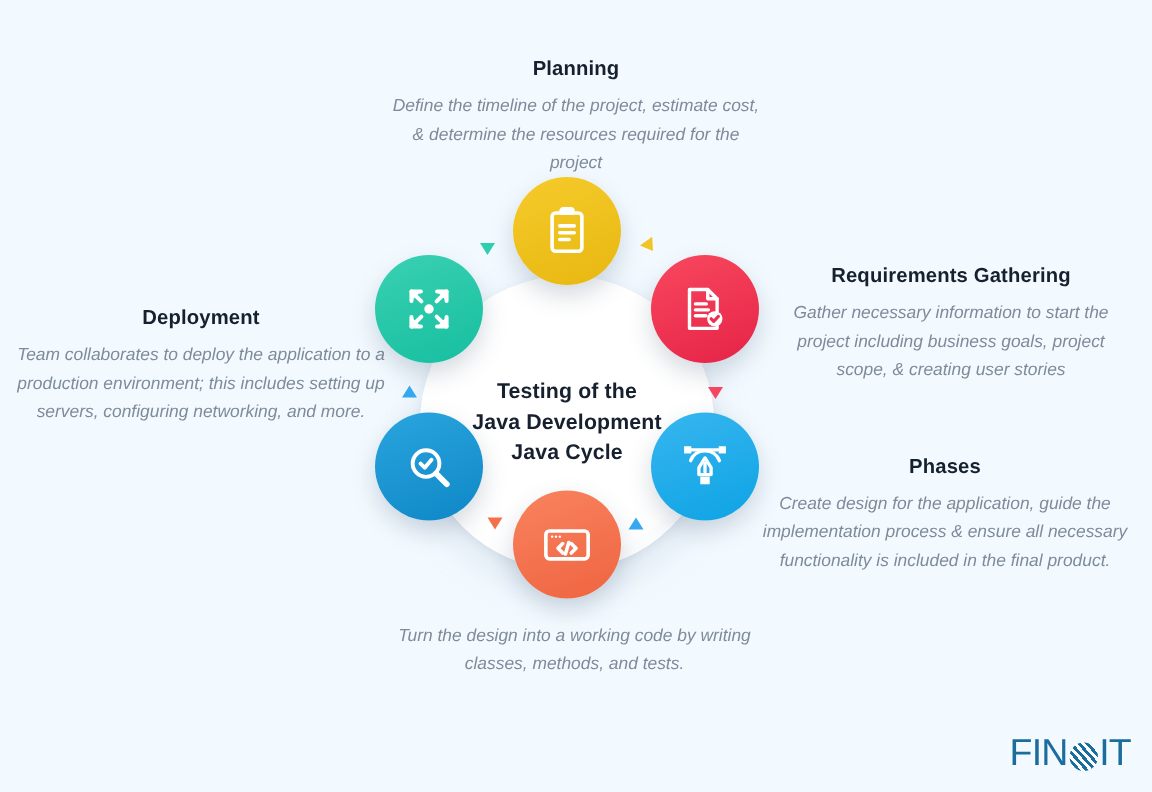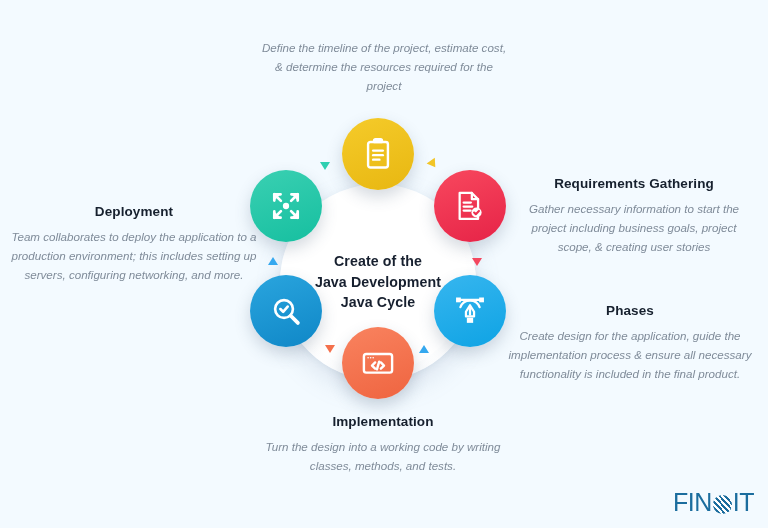--- a/index.html
+++ b/index.html
@@ -144,49 +144,49 @@
     position: relative;
     top: 2px;
   }
 </style>
 </head>
 <body>
 
 <div id="stage">
 
   <div class="phase-text t-planning">
+    <p class="phase-title">Planning</p>
     <p class="phase-desc">Define the timeline of the project, estimate cost, &amp; determine the resources required for the project</p>
   </div>
 
   <div class="phase-text t-req">
     <p class="phase-title">Requirements Gathering</p>
     <p class="phase-desc">Gather necessary information to start the project including business goals, project scope, &amp; creating user stories</p>
   </div>
 
   <div class="phase-text t-design">
     <p class="phase-title">Phases</p>
     <p class="phase-desc">Create design for the application, guide the implementation process &amp; ensure all necessary functionality is included in the final product.</p>
   </div>
 
   <div class="phase-text t-impl">
-    <p class="phase-title">Implementation</p>
     <p class="phase-desc">Turn the design into a working code by writing classes, methods, and tests.</p>
   </div>
 
 
   <div class="phase-text t-deploy">
     <p class="phase-title">Deployment</p>
     <p class="phase-desc">Team collaborates to deploy the application to a production environment; this includes setting up servers, configuring networking, and more.</p>
   </div>
 
   <div id="wheel">
 
     <div class="center-disc"></div>
     <div class="center-label">
-      <span>Create of the</span>
+      <span>Testing of the</span>
       <span>Java Development</span>
       <span>Java Cycle</span>
     </div>
 
     <div class="node n-planning">
       <span>
         <svg width="34" height="34" viewBox="0 0 24 24" fill="none" stroke="#ffffff" stroke-width="1.7" stroke-linecap="round" stroke-linejoin="round">
           <rect x="5" y="3.5" width="14" height="18" rx="1.6"></rect>
           <path d="M9.2 3.5V2.6a1 1 0 0 1 1-1h3.6a1 1 0 0 1 1 1v.9z" fill="#ffffff"></path>
           <line x1="8.6" y1="9.6" x2="15.4" y2="9.6"></line>

